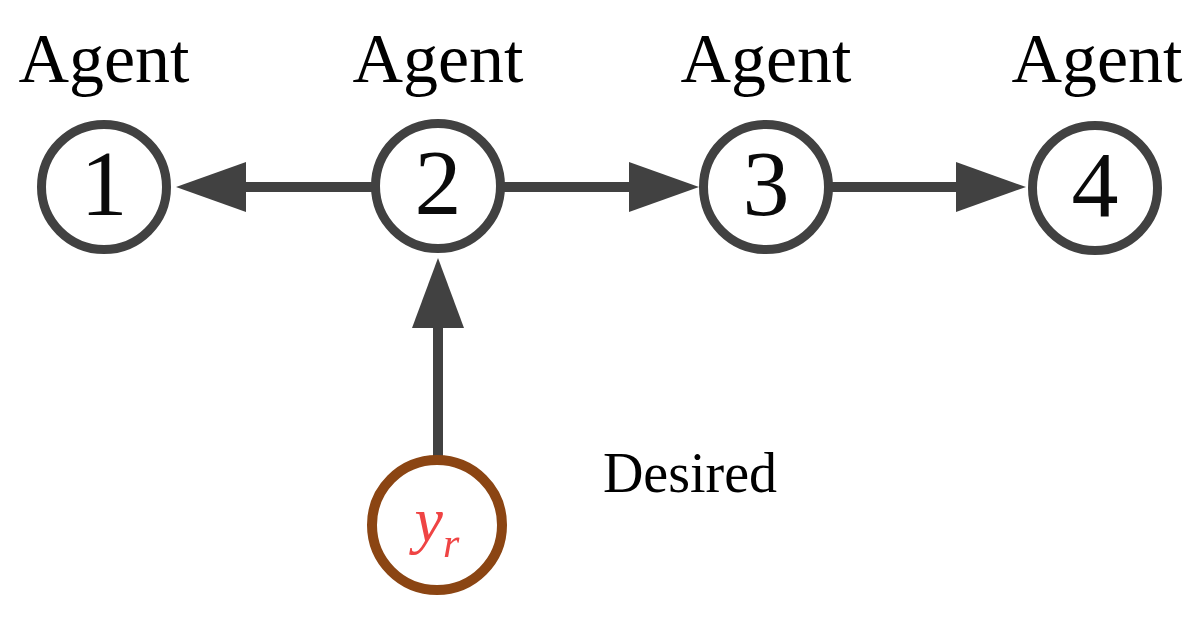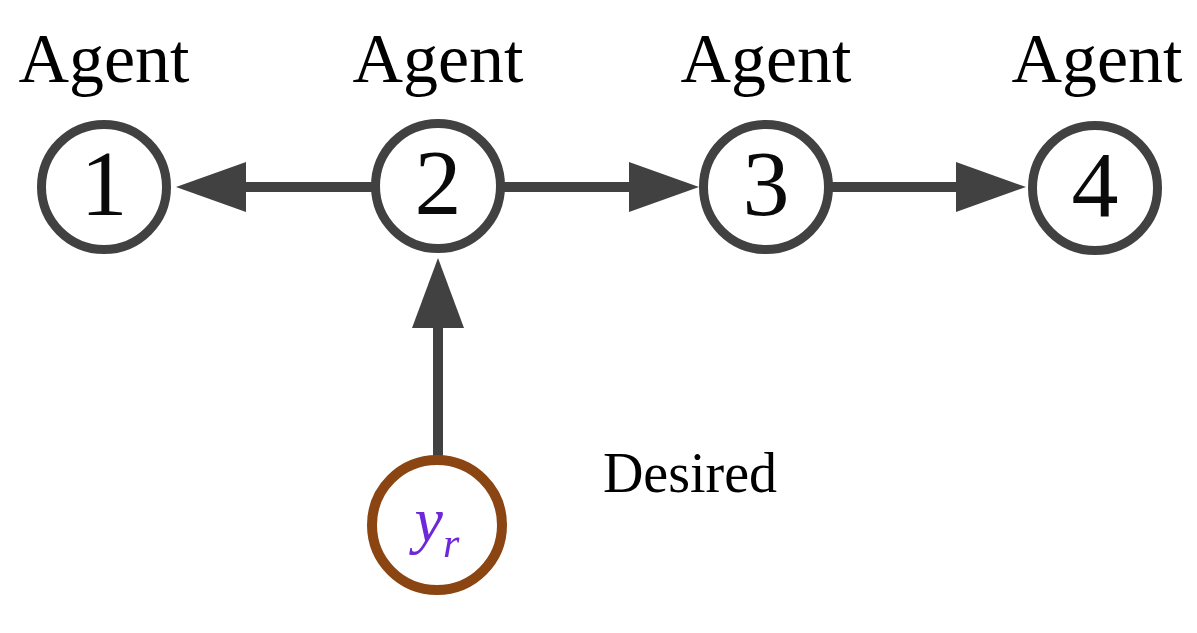--- a/index.html
+++ b/index.html
@@ -32,21 +32,21 @@
   .head-left{border-top:25px solid transparent;border-bottom:25px solid transparent;border-right:70px solid var(--arrow);}
   .head-right{border-top:25px solid transparent;border-bottom:25px solid transparent;border-left:70px solid var(--arrow);}
   .head-up{border-left:26px solid transparent;border-right:26px solid transparent;border-bottom:70px solid var(--arrow);}
 
   .ref-node{
     position:absolute;left:367px;top:455px;width:140px;height:140px;
     border:10px solid var(--reference-stroke);border-radius:50%;
     background:var(--background);
     display:flex;align-items:center;justify-content:center;
   }
-  .ref-symbol{font-style:italic;font-size:64px;color:#6d28d9;line-height:1;padding-bottom:10px;}
+  .ref-symbol{font-style:italic;font-size:64px;color:#ef4444;line-height:1;padding-bottom:10px;}
   .ref-symbol sub{font-style:italic;font-size:42px;line-height:0;vertical-align:-16px;}
 
   .annotation{
     position:absolute;left:690px;top:436px;transform:translateX(-50%);
     text-align:left;font-size:56px;line-height:1.33;color:var(--text);white-space:nowrap;
   }
 </style>
 </head>
 <body>
 

